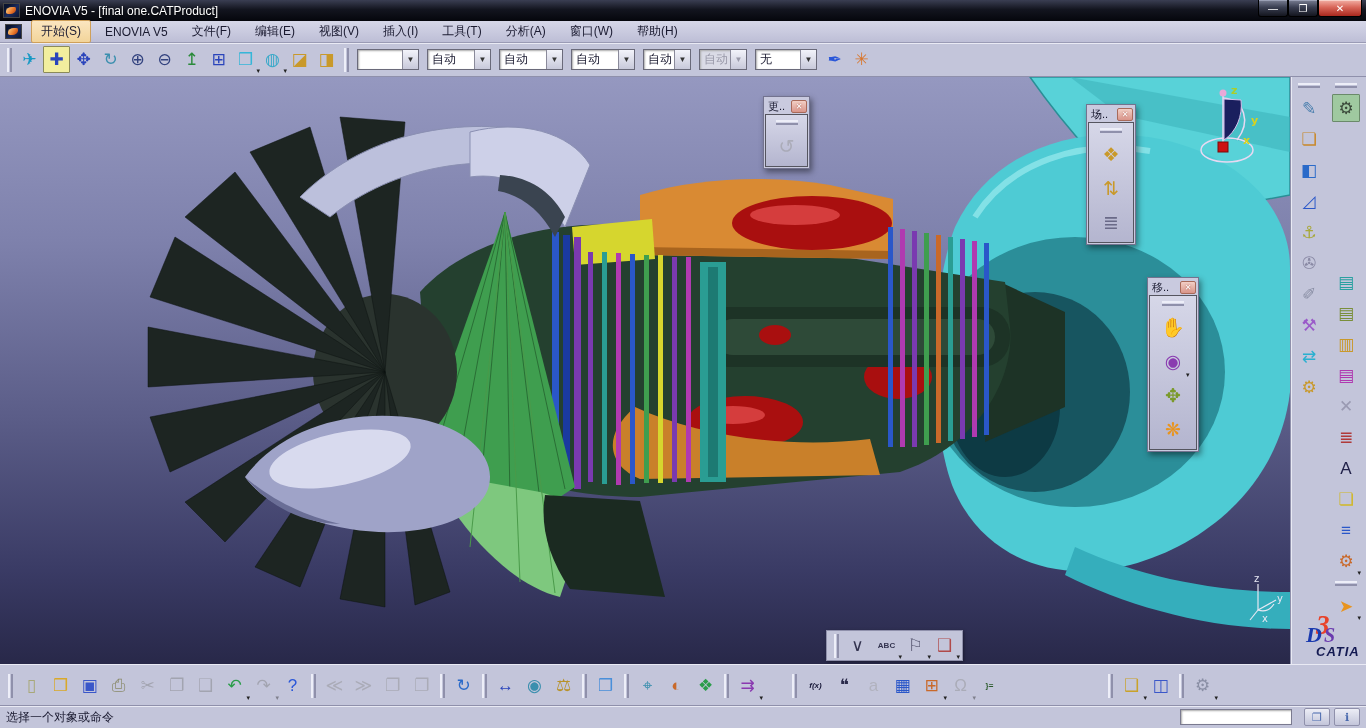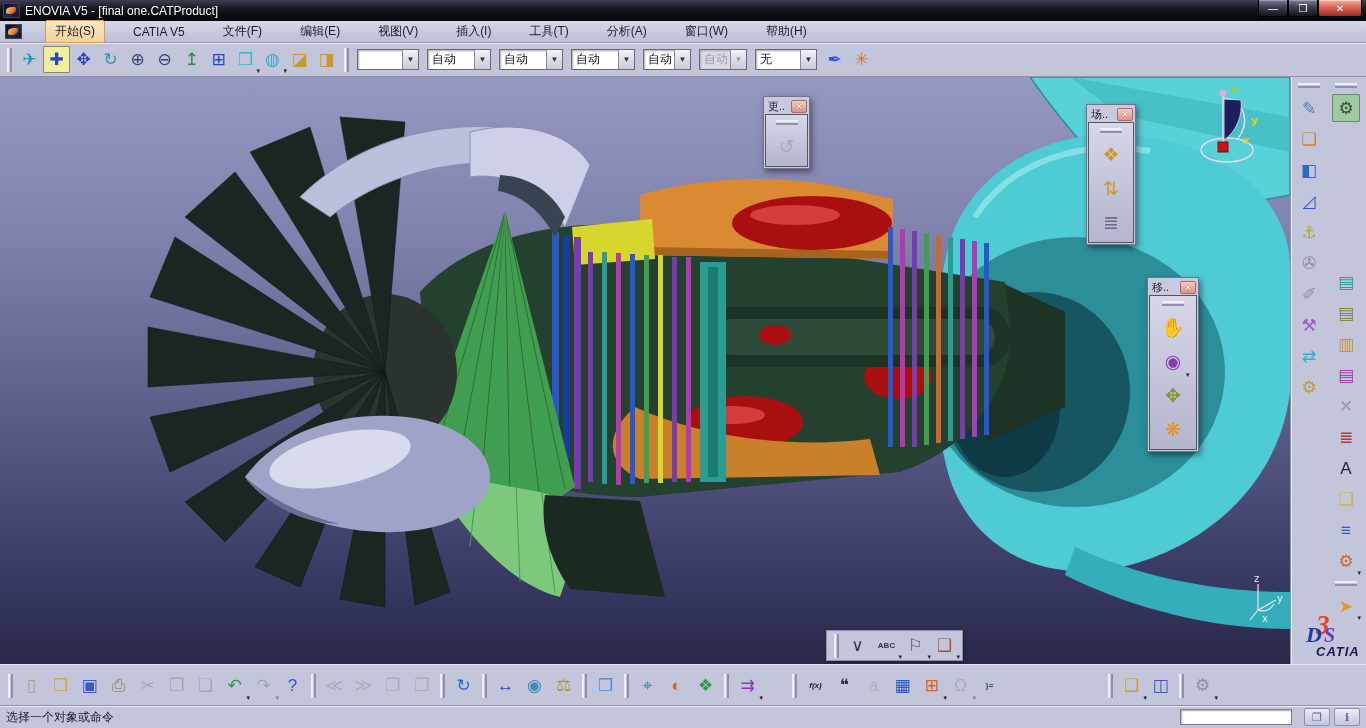--- a/index.html
+++ b/index.html
@@ -19,21 +19,21 @@
     background:linear-gradient(125deg,#ffd98a,#e8762a 60%,#a83a10);}
   .tbtitle{font-size:12px;text-shadow:0 1px 2px #000;}
   .winbtns{margin-left:auto;display:flex;height:100%;align-items:flex-start;padding-right:4px;}
   .wbtn{width:30px;height:17px;border:1px solid #000;border-top:none;border-radius:0 0 3px 3px;
     display:flex;align-items:center;justify-content:center;color:#fff;font-size:10px;
     background:linear-gradient(180deg,#7a7f93,#3a3f52 45%,#14161f);box-shadow:inset 0 1px 0 #9aa0b5;}
   .wbtn.close{width:44px;background:linear-gradient(180deg,#f2b0a6,#d9675a 45%,#a8281e);box-shadow:inset 0 1px 0 #f8d0c8;}
   
   .menubar{position:absolute;left:0;top:21px;width:1366px;height:22px;
     background:linear-gradient(180deg,#d6d7e8,#bdbed6);border-bottom:1px solid #9a9bb5;
-    display:flex;align-items:center;gap:18px;padding-left:2px;}
+    display:flex;align-items:center;gap:4px;padding-left:2px;}
   .mitem{padding:2px 9px;border:1px solid transparent;border-radius:2px;white-space:nowrap;}
   .mitem.active{background:linear-gradient(180deg,#fbe6c0,#f2d49a);border-color:#cfa05a;}
   
   .toolbar-top{position:absolute;left:0;top:43px;width:1366px;height:34px;background:#c3c5da;
     border-bottom:1px solid #8f90ab;box-shadow:inset 0 1px 0 #e9eaf4;
     display:flex;align-items:center;padding-left:3px;}
   .tbtn{width:27px;height:27px;display:inline-flex;align-items:center;justify-content:center;
     position:relative;flex:none;border:1px solid transparent;border-radius:1px;cursor:default;}
   .tbtn .g{font-size:17px;line-height:1;}
   .tbtn.sm .g{font-size:8px;font-weight:bold;letter-spacing:0;}
@@ -109,21 +109,21 @@
     <span class="wbtn">❐</span>
     <span class="wbtn close">✕</span>
   </span>
 </div>
 
 <div class="menubar">
   <span class="appicon">
       <i></i>
     </span>
   <span class="mitem active">开始(S)</span>
-  <span class="mitem">CATIA V5</span>
+  <span class="mitem">ENOVIA V5</span>
   <span class="mitem">文件(F)</span>
   <span class="mitem">编辑(E)</span>
   <span class="mitem">视图(V)</span>
   <span class="mitem">插入(I)</span>
   <span class="mitem">工具(T)</span>
   <span class="mitem">分析(A)</span>
   <span class="mitem">窗口(W)</span>
   <span class="mitem">帮助(H)</span>
 </div>
 

